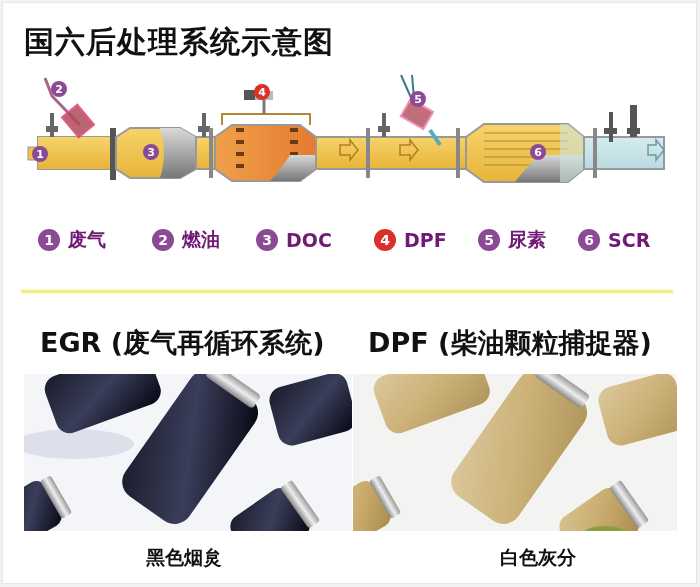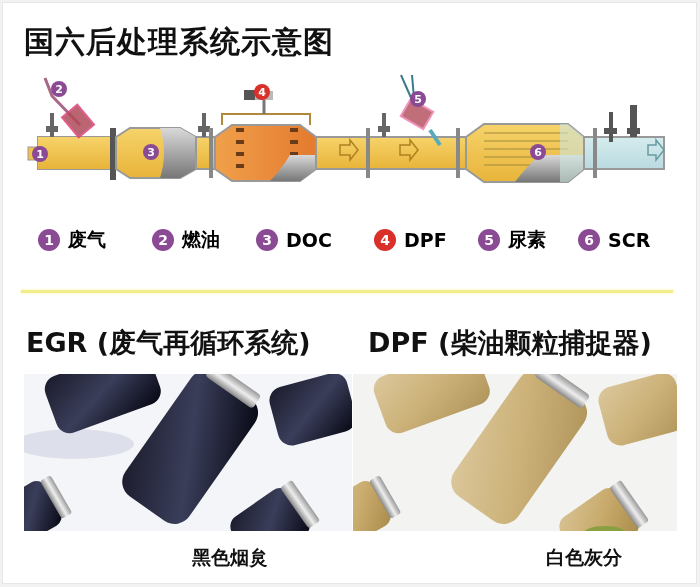--- a/index.html
+++ b/index.html
@@ -17,33 +17,33 @@
   .legend {
     position: absolute; left: 38px; top: 226px; width: 640px; height: 28px;
     display: flex; align-items: center;
   }
   .legend-item { display: flex; align-items: center; margin-right: 0; }
   .legend-item .num {
     width: 22px; height: 22px; border-radius: 50%; color: #fff;
     font-size: 14px; font-weight: bold; display: flex; align-items: center; justify-content: center;
     margin-right: 8px;
   }
-  .legend-item .lbl { font-size: 19px; font-weight: bold; color: #000000; }
+  .legend-item .lbl { font-size: 19px; font-weight: bold; color: #701a75; }
   .divider {
     position: absolute; left: 21px; top: 290px; width: 652px; height: 3px;
     background: #f2ec8a; box-shadow: 0 0 3px #f6f2a8;
   }
   .section-title {
     position: absolute; top: 325px; font-size: 27px; font-weight: bold; color: #111;
   }
   .photo {
     position: absolute; top: 374px; width: 328px; height: 157px; overflow: hidden;
   }
   .caption {
-    position: absolute; top: 545px; font-size: 19px; font-weight: bold; color: #111; margin-left: 46px;
+    position: absolute; top: 545px; font-size: 19px; font-weight: bold; color: #111;
   }
 </style>
 </head>
 <body>
 
 <div class="card"></div>
 
 <div class="title">国六后处理系统示意图</div>
 
 <svg class="diagram" viewBox="0 60 700 150" width="700" height="150">
@@ -202,21 +202,21 @@
     <span class="lbl">尿素</span>
   </div>
   <div class="legend-item" style="width:90px">
     <span class="num" style="background:#8a4a94">6</span>
     <span class="lbl">SCR</span>
   </div>
 </div>
 
 <div class="divider"></div>
 
-<div class="section-title" style="left:26px">EGR (废气再循环系统)</div>
+<div class="section-title" style="left:40px">EGR (废气再循环系统)</div>
 <div class="section-title" style="left:368px">DPF (柴油颗粒捕捉器)</div>
 
 <svg class="photo" style="left:24px" viewBox="0 0 328 157">
   <defs>
     <linearGradient id="bk" x1="0" y1="0" x2="1" y2="1">
       <stop offset="0" stop-color="#1a1a2a"></stop>
         <stop offset="0.5" stop-color="#3a3e5a"></stop>
         <stop offset="1" stop-color="#050510"></stop>
     </linearGradient>
     <linearGradient id="cap" x1="0" y1="0" x2="1" y2="0">

